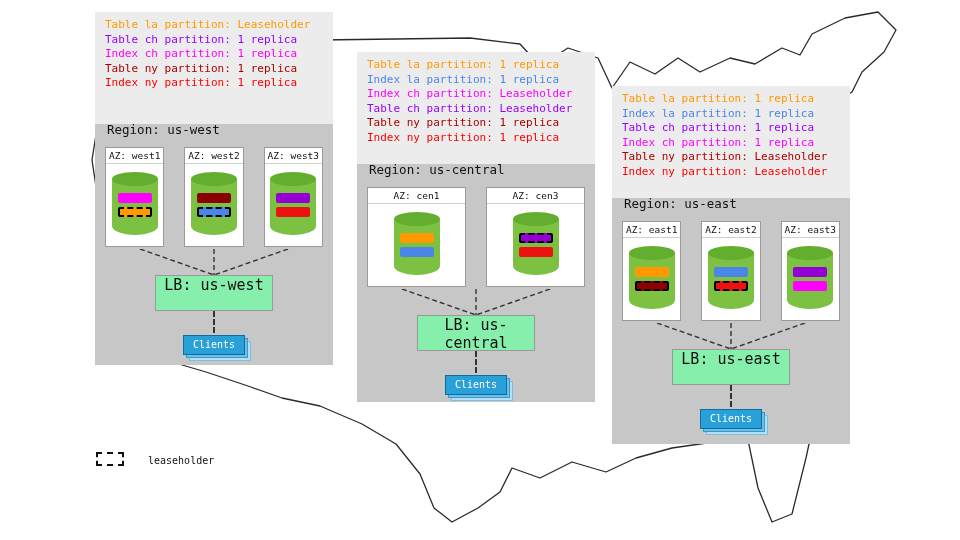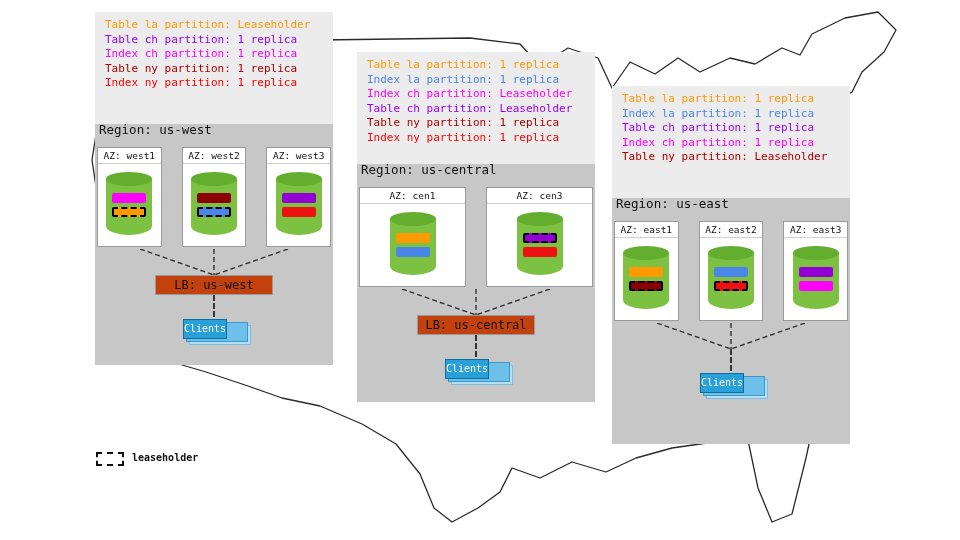--- a/index.html
+++ b/index.html
@@ -5,44 +5,44 @@
   html,body{margin:0;padding:0;background:#fff;}
   #canvas{position:relative;width:960px;height:540px;background:#fff;overflow:hidden;
           font-family:"DejaVu Sans Mono","Liberation Mono",monospace;color:#111;}
   
   #map{position:absolute;left:0;top:0;z-index:1;}
   
   .legend{position:absolute;width:238px;height:112px;background:#ececec;padding:6px 10px;
           box-sizing:border-box;z-index:3;}
   .legend-line{font-size:11px;line-height:14.6px;white-space:pre;}
   
-  .region{position:absolute;width:238px;background:#c7c7c7;z-index:2;padding:8px 2px;box-sizing:border-box;}
+  .region{position:absolute;width:238px;background:#c7c7c7;z-index:2;padding:8px 10px;box-sizing:border-box;}
   .region-title{font-size:12.5px;color:#111;margin:2px 0 10px 2px;}
   .az-row{display:flex;gap:20px;}
   .az{flex:1;background:#fff;border:1px solid #9a9a9a;height:100px;box-sizing:border-box;}
   .az-label{font-size:9.5px;text-align:center;line-height:15px;border-bottom:1px solid #cfcfcf;}
   .cyl{width:46px;height:64px;margin:8px auto 0;position:relative;}
   .cyl-body{position:absolute;top:7px;left:0;width:46px;height:56px;background:#7cc142;
             border-radius:0 0 23px 23px / 0 0 9px 9px;}
   .cyl-top{position:absolute;top:0;left:0;width:46px;height:14px;border-radius:50%;background:#63ad2f;}
   .bars{position:absolute;top:21px;left:0;width:46px;display:flex;flex-direction:column;align-items:center;gap:4px;}
   .bar{width:34px;height:10px;border-radius:2px;box-sizing:border-box;}
   .bar.lh{border:2px dashed #000;}
   .connectors{display:block;margin:2px auto 0;}
-  .lb{width:118px;height:20px;background:#c2410c;border:1px solid #9a9a9a;margin:0 auto;text-align:center;
-      font-size:12px;line-height:18px;box-sizing:border-box;}
+  .lb{width:118px;height:36px;background:#86efac;border:1px solid #9a9a9a;margin:0 auto;text-align:center;
+      font-size:15px;line-height:18px;box-sizing:border-box;}
   .vdash{width:0;height:22px;border-left:2px dashed #333;margin:0 auto;}
   .clients-wrap{width:62px;height:20px;margin:2px auto 0;position:relative;}
   .echo{position:absolute;width:62px;height:20px;box-sizing:border-box;}
   .echo2{left:6px;top:6px;background:#b5dff4;border:1px solid #7bbede;}
   .echo1{left:3px;top:3px;background:#6cc0ea;border:1px solid #3e97c6;}
-  .clients{position:absolute;left:0;top:0;width:44px;height:20px;background:#2aa0d8;border:1px solid #0e6d9d;
+  .clients{position:absolute;left:0;top:0;width:62px;height:20px;background:#2aa0d8;border:1px solid #0e6d9d;
            color:#fff;font-size:10px;text-align:center;line-height:18px;box-sizing:border-box;}
   
-  .lh-key{position:absolute;left:96px;top:452px;display:flex;align-items:flex-start;gap:8px;z-index:2;font-weight:bold;}
+  .lh-key{position:absolute;left:96px;top:452px;display:flex;align-items:flex-end;gap:24px;z-index:2;}
   .key-swatch{width:24px;height:10px;border:2px dashed #111;background:#fff;}
   .key-label{font-size:10px;}
   
   #legend-west{left:95px;top:12px;}   #region-west{left:95px;top:112px;height:253px;}
   #legend-cen{left:357px;top:52px;}   #region-cen{left:357px;top:152px;height:250px;}
   #legend-east{left:612px;top:86px;}  #region-east{left:612px;top:186px;height:258px;}
 </style>
 </head>
 <body>
 
@@ -164,20 +164,21 @@
       <div class="clients">Clients</div>
     </div>
   </div>
 
   <div class="legend" id="legend-east">
     <div class="legend-line" style="color: rgb(255, 153, 0);">Table la partition: 1 replica</div>
     <div class="legend-line" style="color: rgb(74, 134, 232);">Index la partition: 1 replica</div>
     <div class="legend-line" style="color: rgb(153, 0, 255);">Table ch partition: 1 replica</div>
     <div class="legend-line" style="color: rgb(255, 0, 255);">Index ch partition: 1 replica</div>
     <div class="legend-line" style="color: rgb(170, 0, 0);">Table ny partition: Leaseholder</div>
+    <div class="legend-line" style="color: rgb(255, 0, 0);">Index ny partition: Leaseholder</div>
   </div>
 
   <div class="region" id="region-east">
     <div class="region-title">Region: us-east</div>
     <div class="az-row">
       <div class="az">
         <div class="az-label">AZ: east1</div>
         <div class="cyl">
           <div class="cyl-body"></div>
           <div class="cyl-top"></div>
@@ -206,20 +207,21 @@
           <div class="bars">
             <div class="bar" style="background: rgb(148, 0, 211);"></div>
             <div class="bar" style="background: rgb(255, 0, 255);"></div>
           </div>
         </div>
       </div>
     </div>
     <svg class="connectors" width="218" height="26" viewBox="0 0 218 26">
       <path d="M35 0 L109 26 M109 0 L109 26 M183 0 L109 26" fill="none" stroke="#333" stroke-width="1.4" stroke-dasharray="5,3"></path>
     </svg>
+    <div class="lb">LB: us-east</div>
     <div class="vdash"></div>
     <div class="clients-wrap">
       <div class="echo echo2"></div>
       <div class="echo echo1"></div>
       <div class="clients">Clients</div>
     </div>
   </div>
 
   <div class="lh-key">
     <div class="key-swatch"></div>

